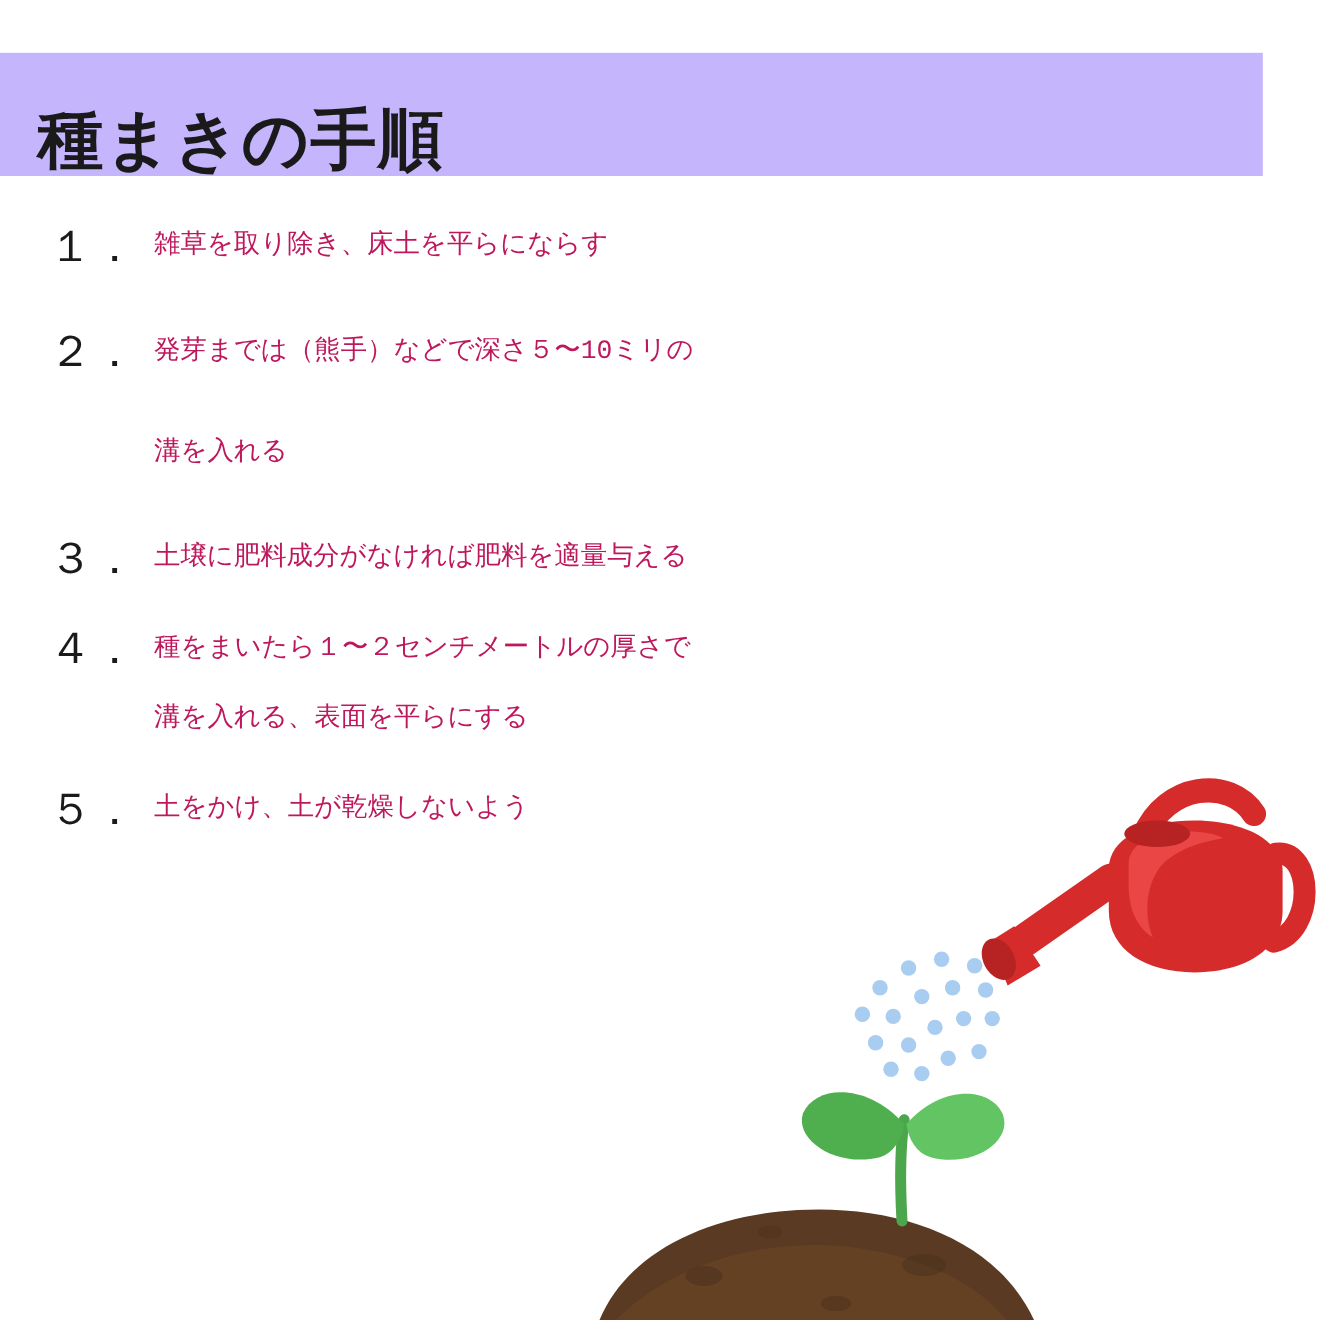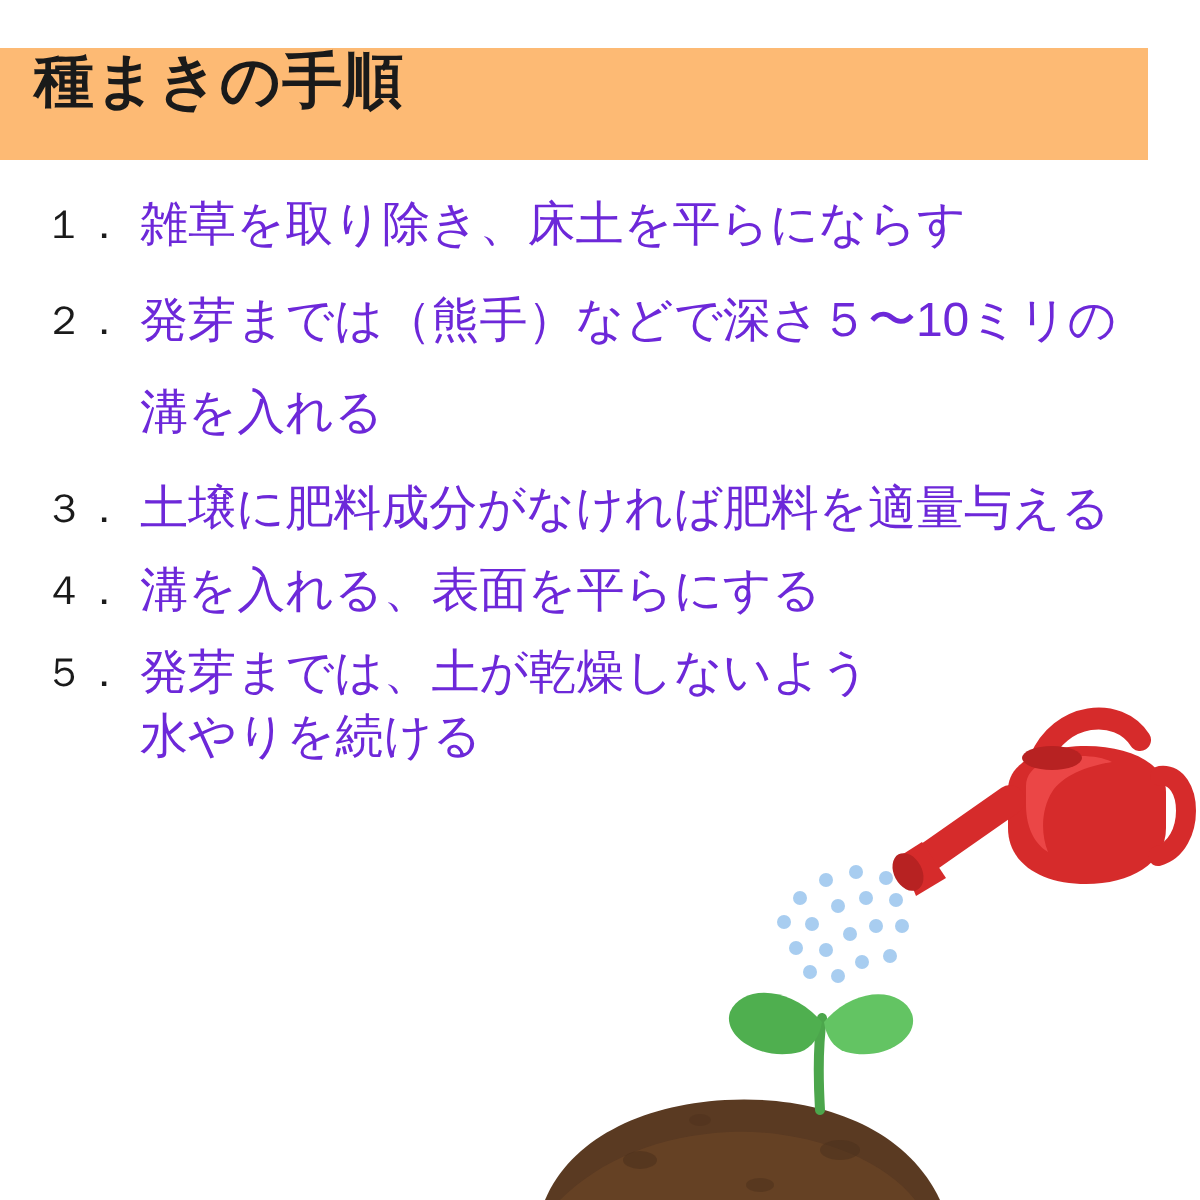--- a/index.html
+++ b/index.html
@@ -22,23 +22,23 @@
     overflow: hidden;
   }
 
   
   .title-band {
     position: absolute;
     left: 0;
     top: 48px;
     width: 1148px;
     height: 112px;
-    background: #fdba74;
+    background: #c4b5fd;
     display: flex;
-    align-items: flex-start;
+    align-items: flex-end;
   }
   .title-text {
     margin-left: 34px;
     font-size: 60px;
     line-height: 1.1;
     color: #1a1a1a;
     font-weight: 700;
     letter-spacing: 1px;
     white-space: nowrap;
   }
@@ -58,23 +58,24 @@
   .step-num {
     flex: 0 0 auto;
     width: 96px;
     font-size: 40px;
     line-height: 64px;
     color: #1a1a1a;
     white-space: nowrap;
   }
   .step-body {
     flex: 1 1 auto;
-    font-size: 48px;
+    font-size: 24px;
     line-height: 64px;
-    color: #6d28d9;
+    color: #be185d;
+    font-family: Liberation Mono, monospace;
   }
   .step-line {
     display: block;
     white-space: nowrap;
   }
   .step.loose .step-num,
   .step.loose .step-body {
     line-height: 92px;
   }
 
@@ -117,29 +118,29 @@
     <div class="step">
       <div class="step-num">３．</div>
       <div class="step-body">
         <span class="step-line">土壌に肥料成分がなければ肥料を適量与える</span>
       </div>
     </div>
 
     <div class="step">
       <div class="step-num">４．</div>
       <div class="step-body">
+        <span class="step-line">種をまいたら１〜２センチメートルの厚さで</span>
         <span class="step-line">溝を入れる、表面を平らにする</span>
       </div>
     </div>
 
     <div class="step">
       <div class="step-num">５．</div>
       <div class="step-body">
-        <span class="step-line">発芽までは、土が乾燥しないよう</span>
-        <span class="step-line">水やりを続ける</span>
+        <span class="step-line">土をかけ、土が乾燥しないよう</span>
       </div>
     </div>
 
   </div>
 
   <svg class="illustration" viewBox="0 0 1200 1200">
 
     <g>
       <path d="M545 1200 C 570 1140 640 1105 725 1100 C 815 1095 905 1125 940 1200 Z" fill="#5a3a22"></path>
       <path d="M560 1200 C 600 1160 660 1135 730 1132 C 800 1129 880 1155 915 1200 Z" fill="#6b4527" opacity="0.65"></path>

